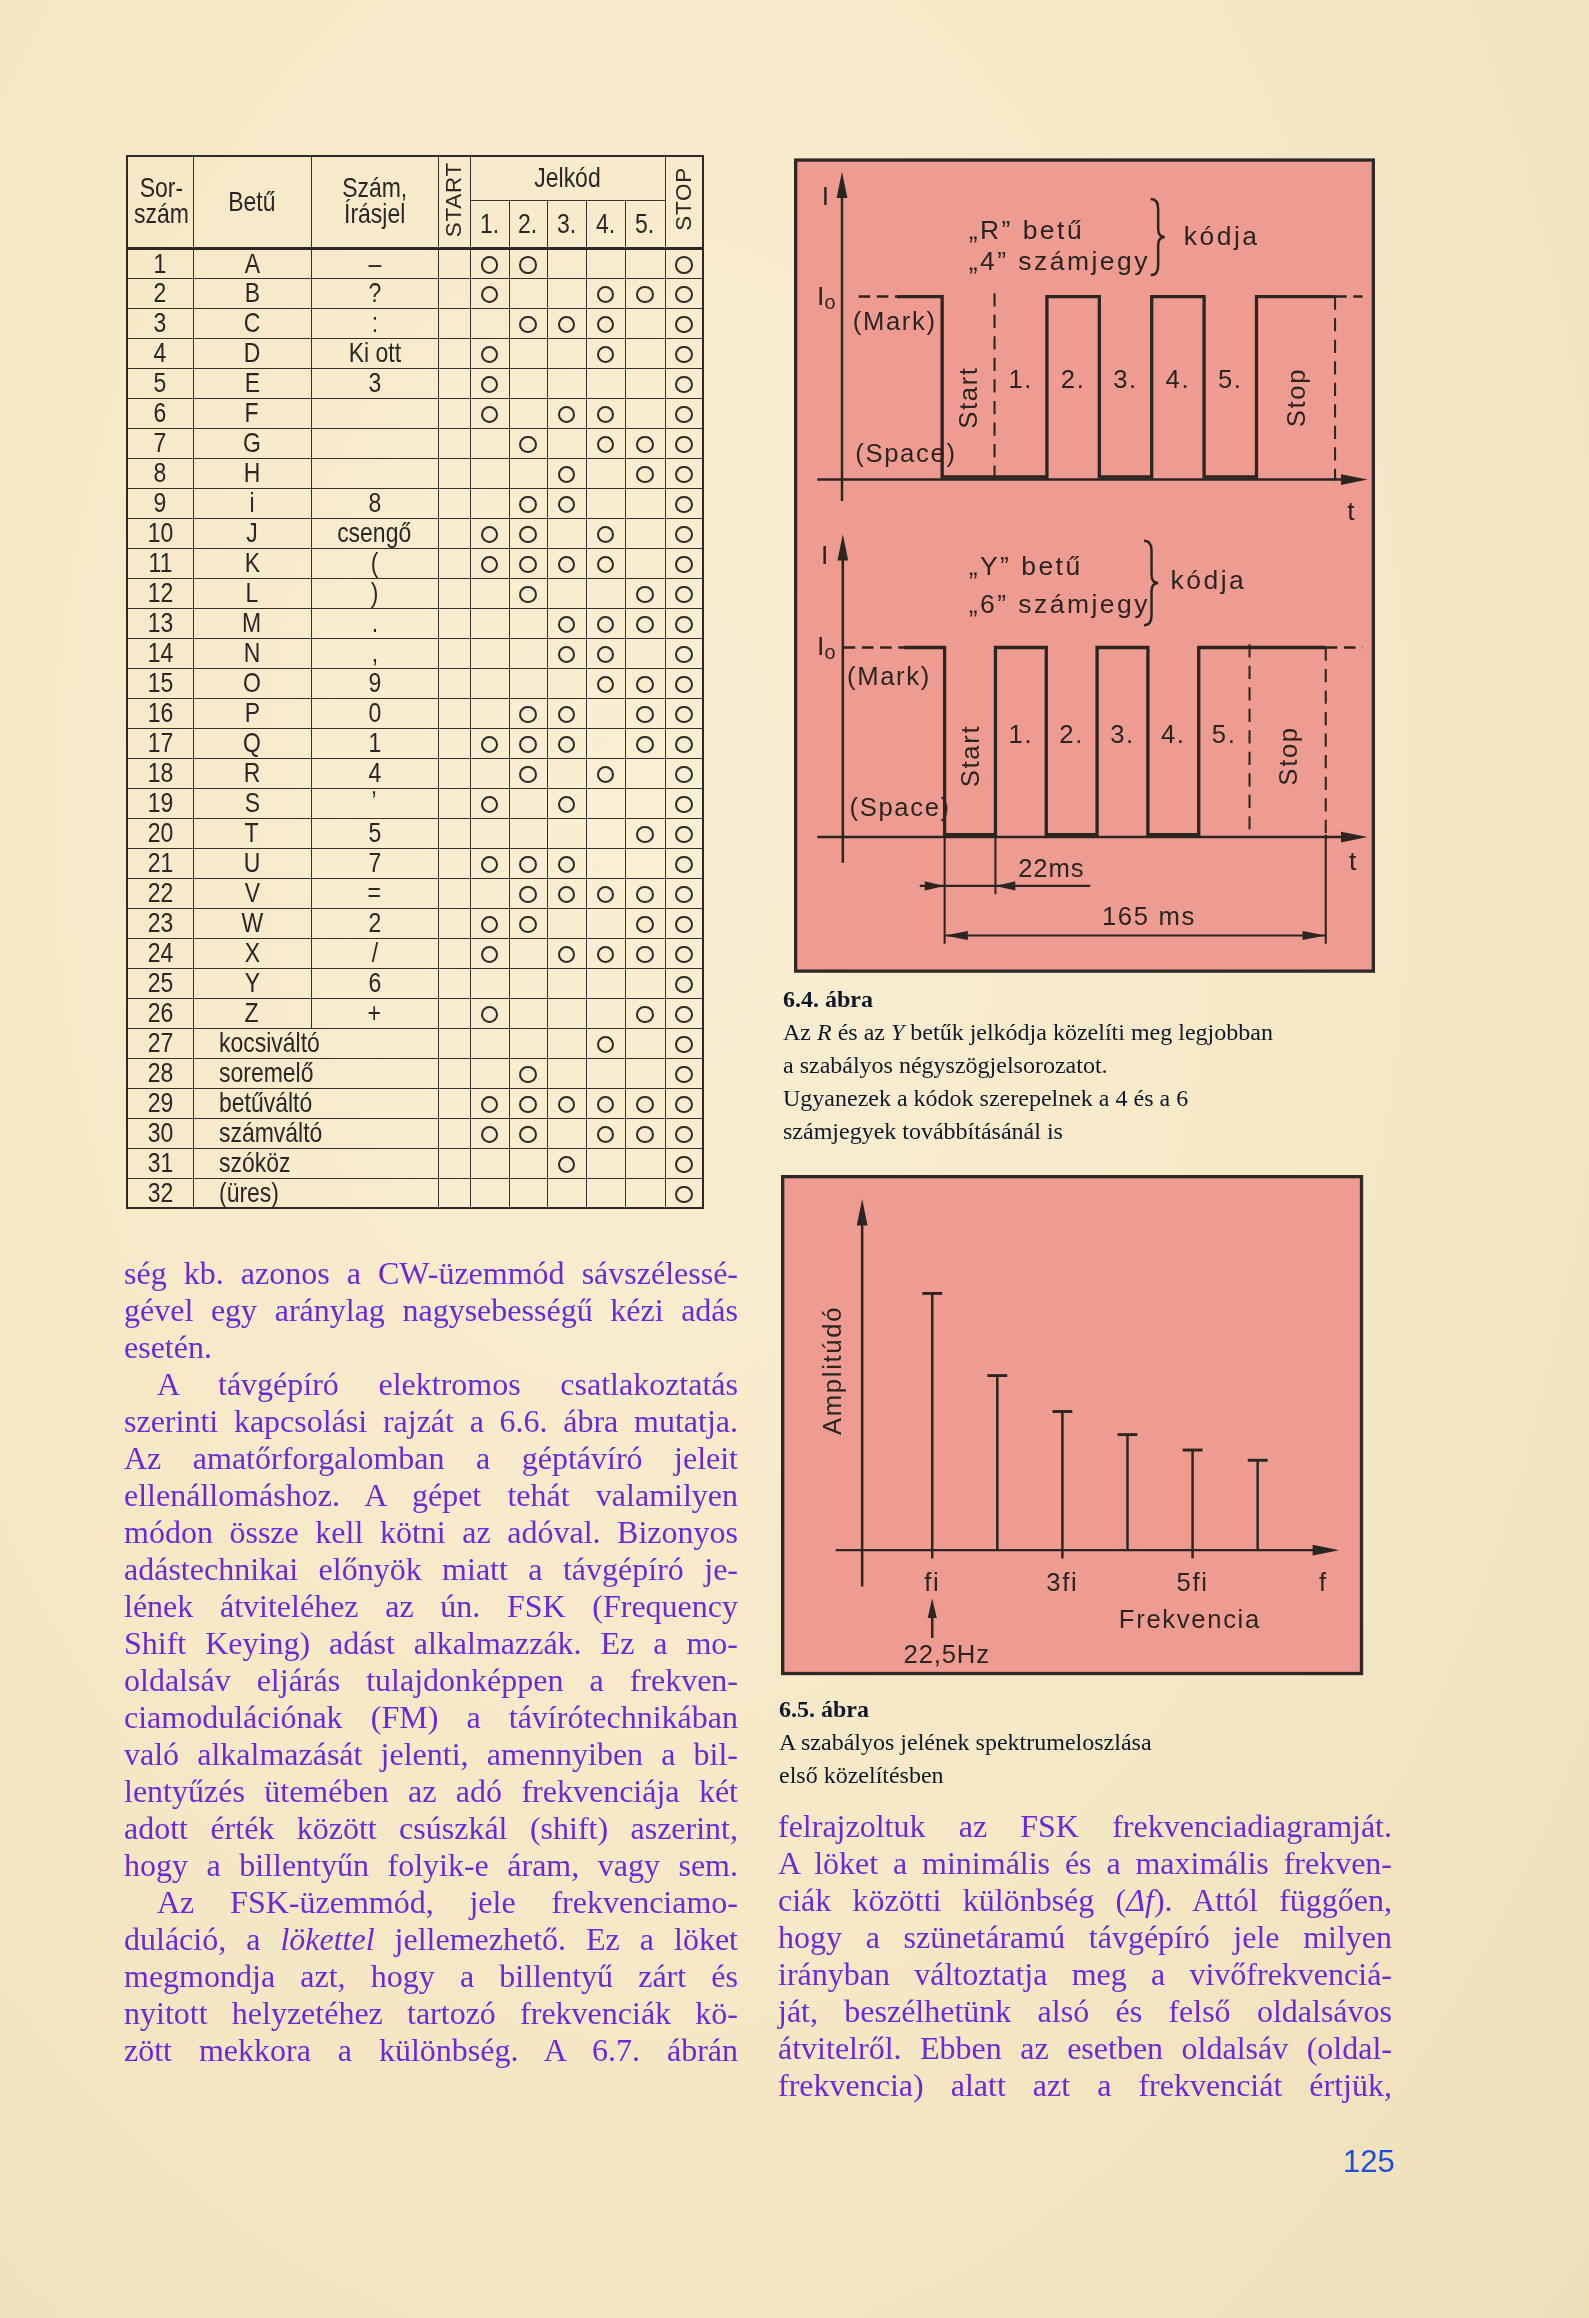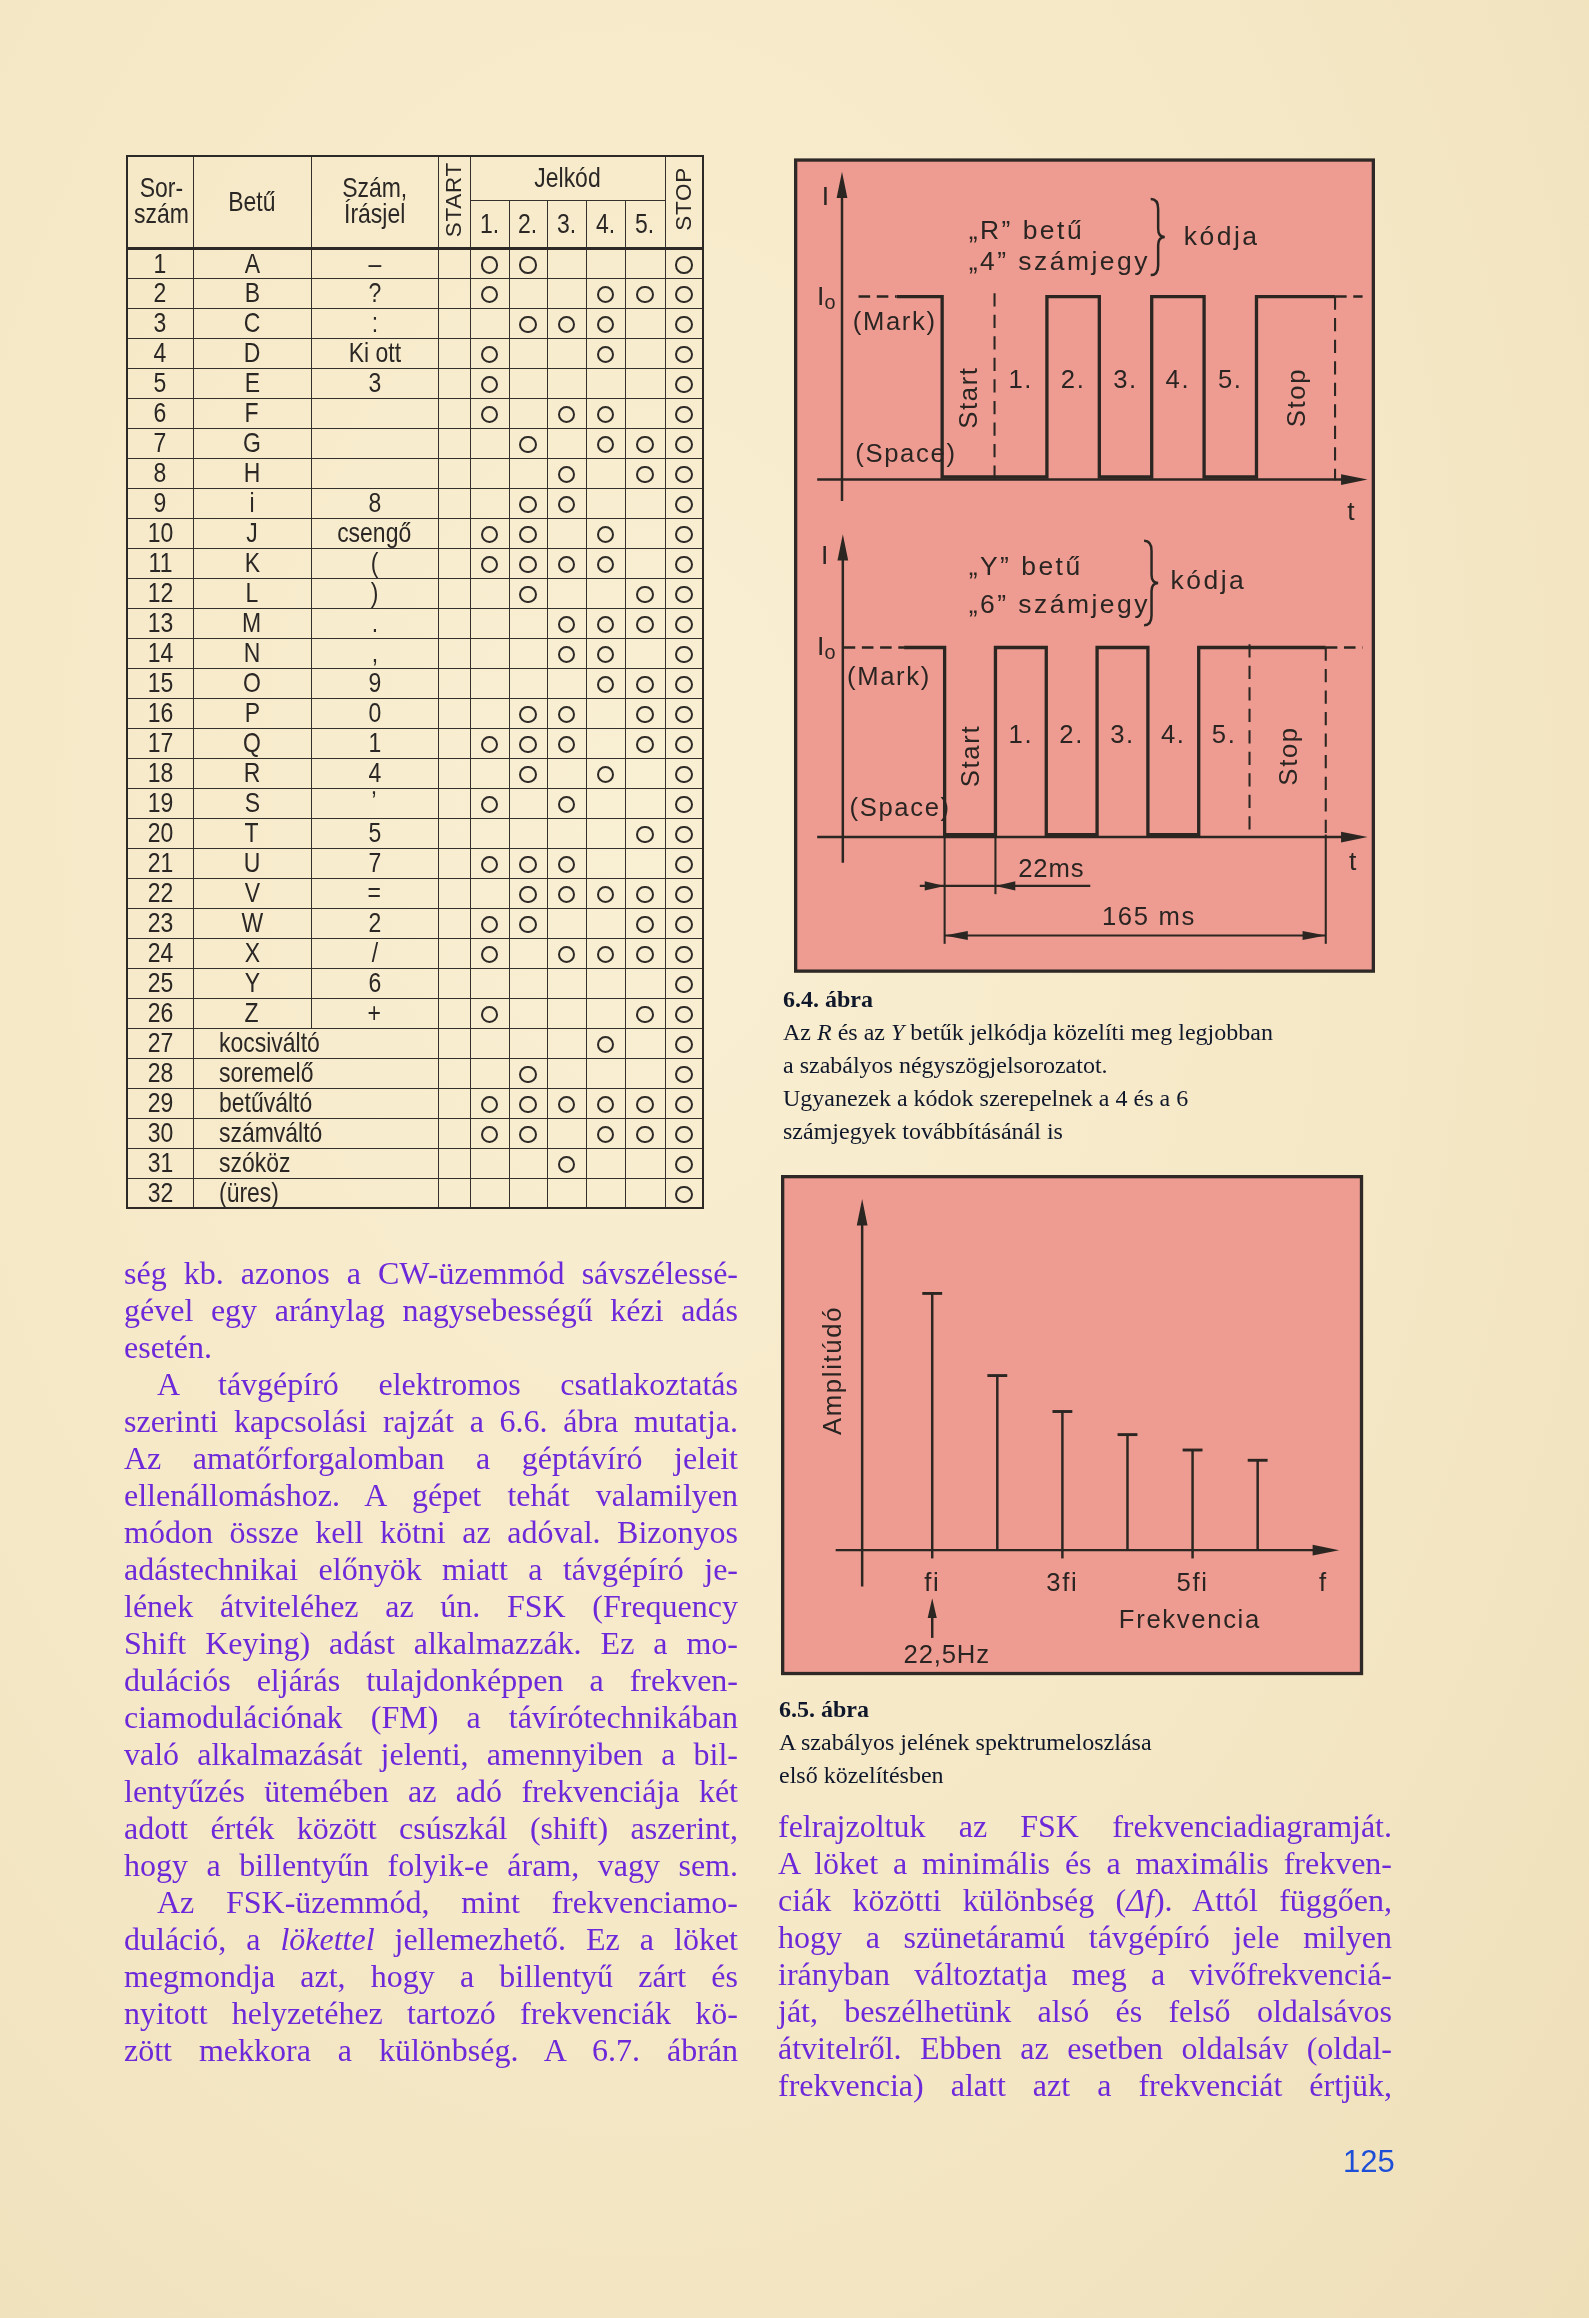--- a/index.html
+++ b/index.html
@@ -599,27 +599,27 @@
     <div class="ln"><span>gével egy aránylag nagysebességű kézi adás</span></div>
     <div class="ln last"><span>esetén.</span></div>
     <div class="ln indent"><span>A távgépíró elektromos csatlakoztatás</span></div>
     <div class="ln"><span>szerinti kapcsolási rajzát a 6.6. ábra mutatja.</span></div>
     <div class="ln"><span>Az amatőrforgalomban a géptávíró jeleit</span></div>
     <div class="ln"><span>ellenállomáshoz. A gépet tehát valamilyen</span></div>
     <div class="ln"><span>módon össze kell kötni az adóval. Bizonyos</span></div>
     <div class="ln"><span>adástechnikai előnyök miatt a távgépíró je-</span></div>
     <div class="ln"><span>lének átviteléhez az ún. FSK (Frequency</span></div>
     <div class="ln"><span>Shift Keying) adást alkalmazzák. Ez a mo-</span></div>
-    <div class="ln"><span>dulációs eljárás tulajdonképpen a frekven-</span></div>
+    <div class="ln"><span>oldalsáv eljárás tulajdonképpen a frekven-</span></div>
     <div class="ln"><span>ciamodulációnak (FM) a távírótechnikában</span></div>
     <div class="ln"><span>való alkalmazását jelenti, amennyiben a bil-</span></div>
     <div class="ln"><span>lentyűzés ütemében az adó frekvenciája két</span></div>
     <div class="ln"><span>adott érték között csúszkál (shift) aszerint,</span></div>
     <div class="ln"><span>hogy a billentyűn folyik-e áram, vagy sem.</span></div>
-    <div class="ln indent"><span>Az FSK-üzemmód, mint frekvenciamo-</span></div>
+    <div class="ln indent"><span>Az FSK-üzemmód, jele frekvenciamo-</span></div>
     <div class="ln"><span>duláció, a </span><span class="it">lökettel</span><span> jellemezhető. Ez a löket</span></div>
     <div class="ln"><span>megmondja azt, hogy a billentyű zárt és</span></div>
     <div class="ln"><span>nyitott helyzetéhez tartozó frekvenciák kö-</span></div>
     <div class="ln"><span>zött mekkora a különbség. A 6.7. ábrán</span></div>
   </div>
 <div class="col" id="right-column" style="left:778px;top:1808px">
     <div class="ln"><span>felrajzoltuk az FSK frekvenciadiagramját.</span></div>
     <div class="ln"><span>A löket a minimális és a maximális frekven-</span></div>
     <div class="ln"><span>ciák közötti különbség (</span><span class="it">Δf</span><span>). Attól függően,</span></div>
     <div class="ln"><span>hogy a szünetáramú távgépíró jele milyen</span></div>

